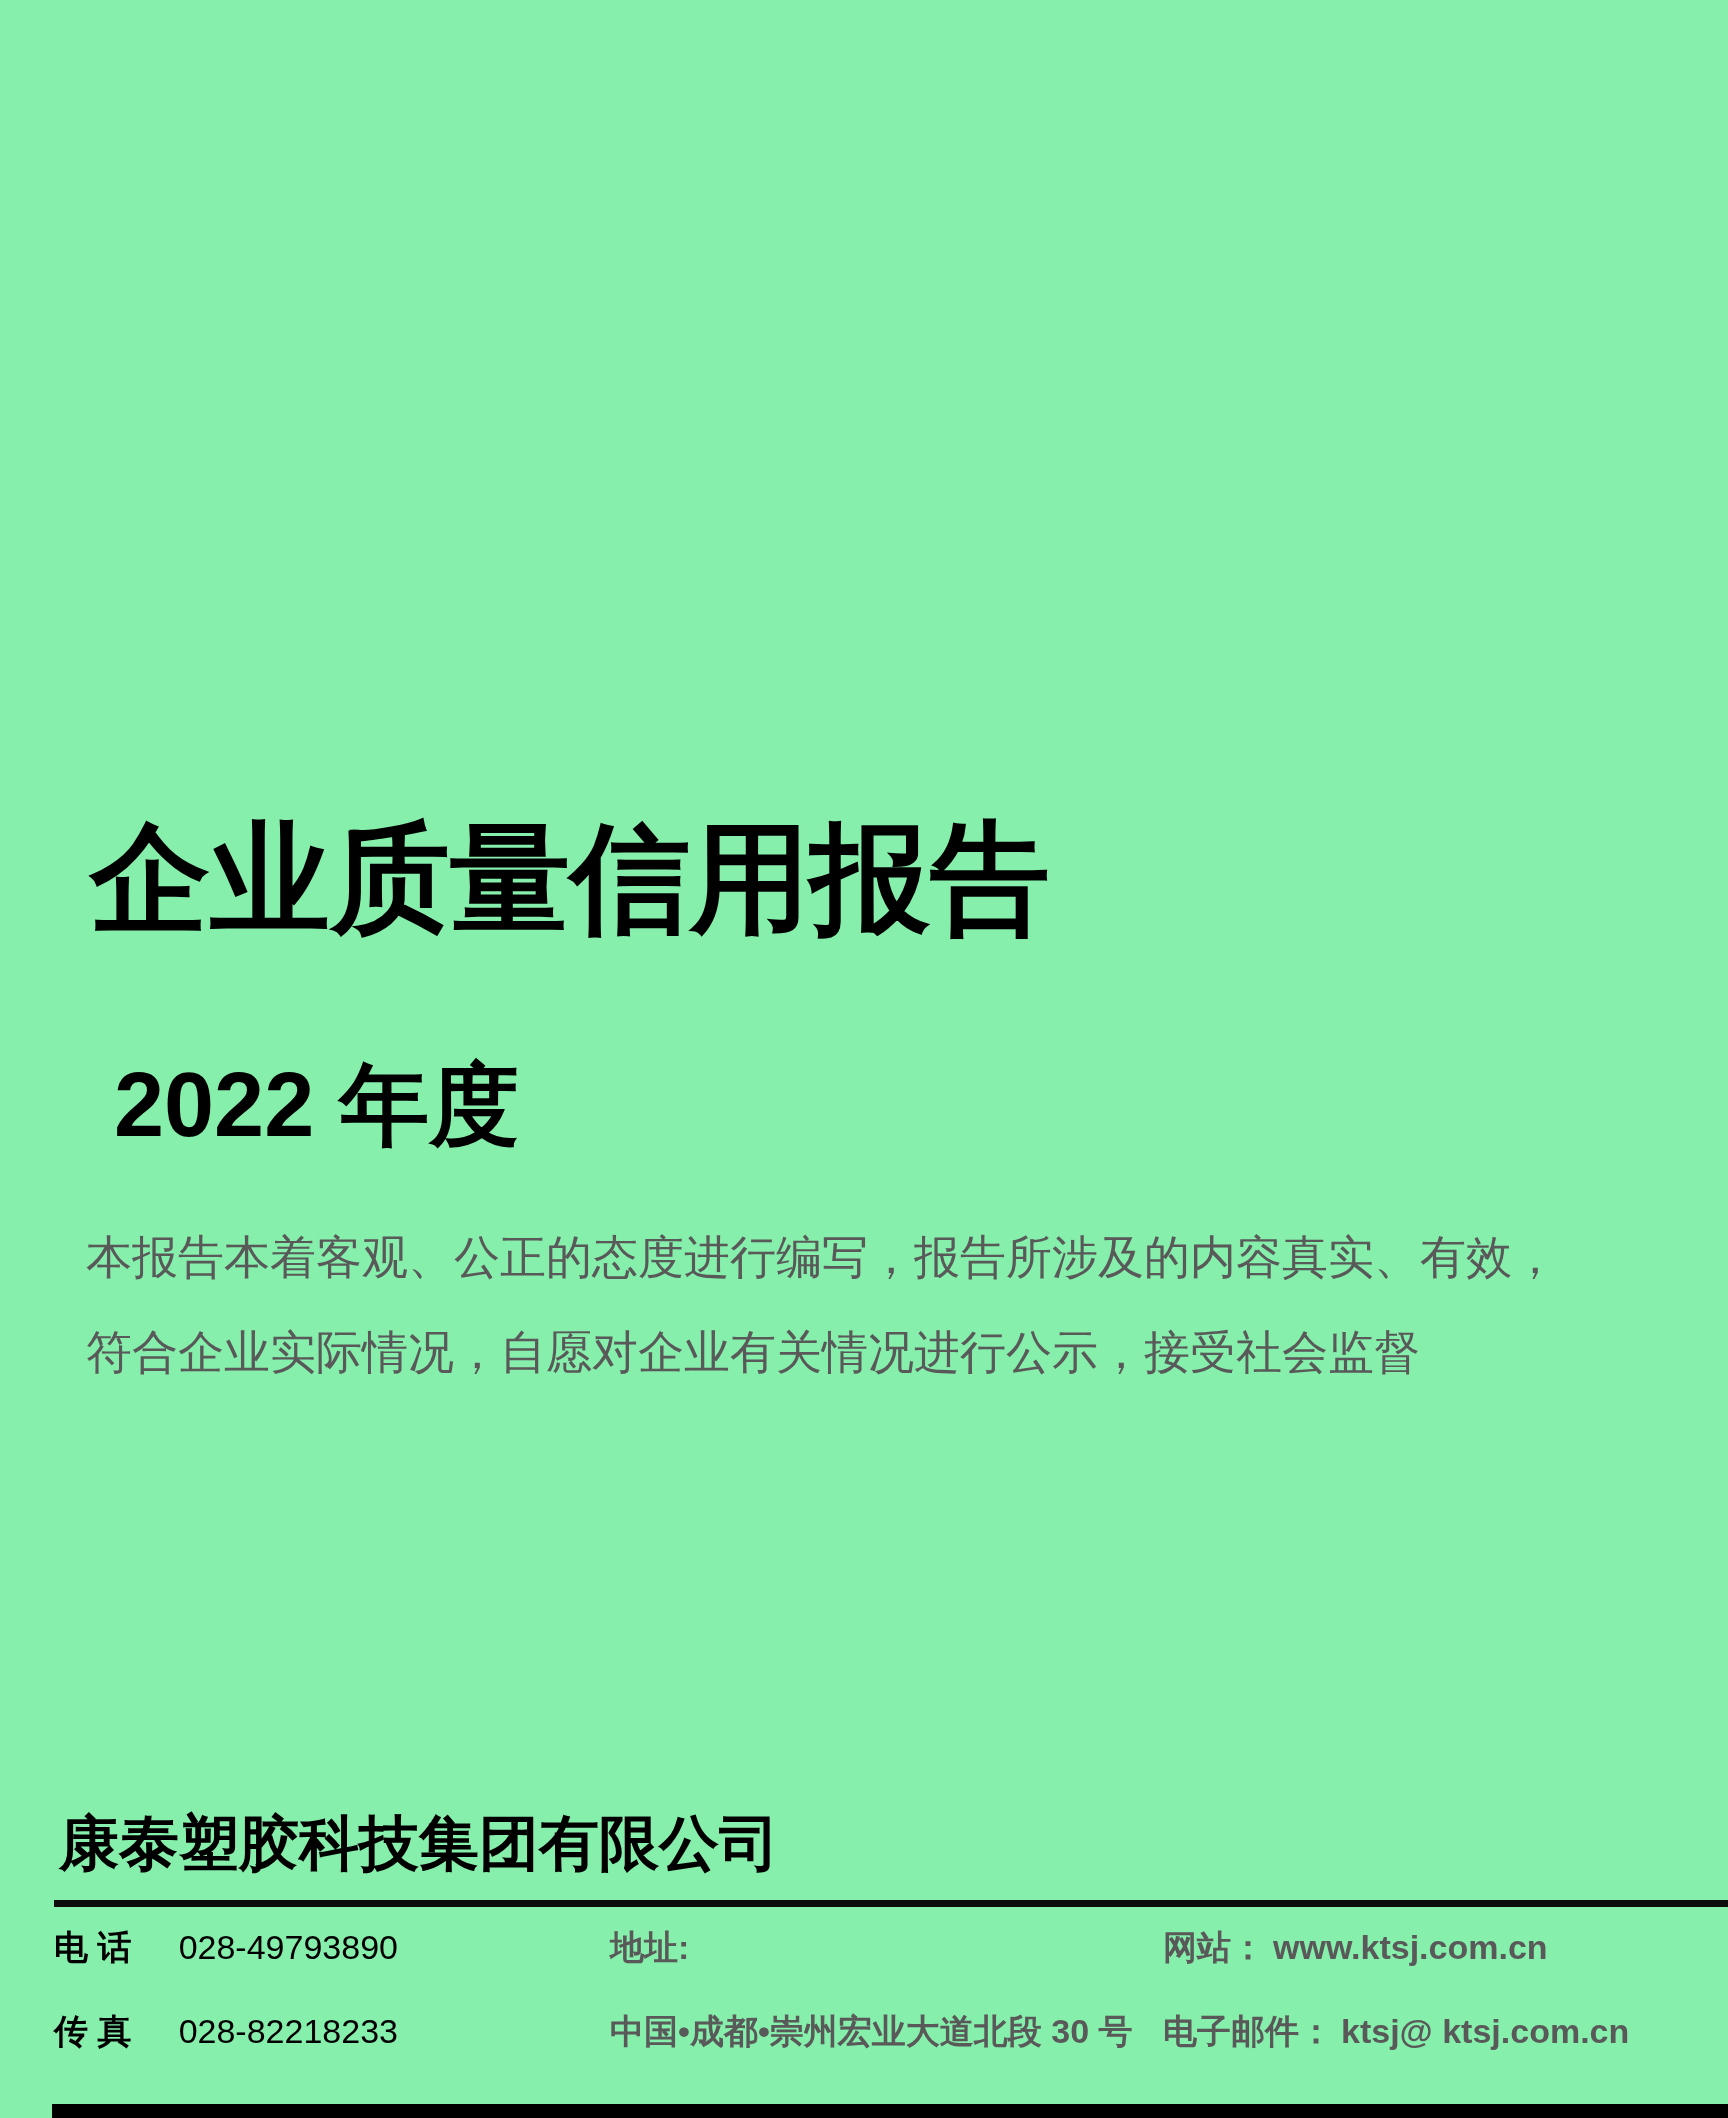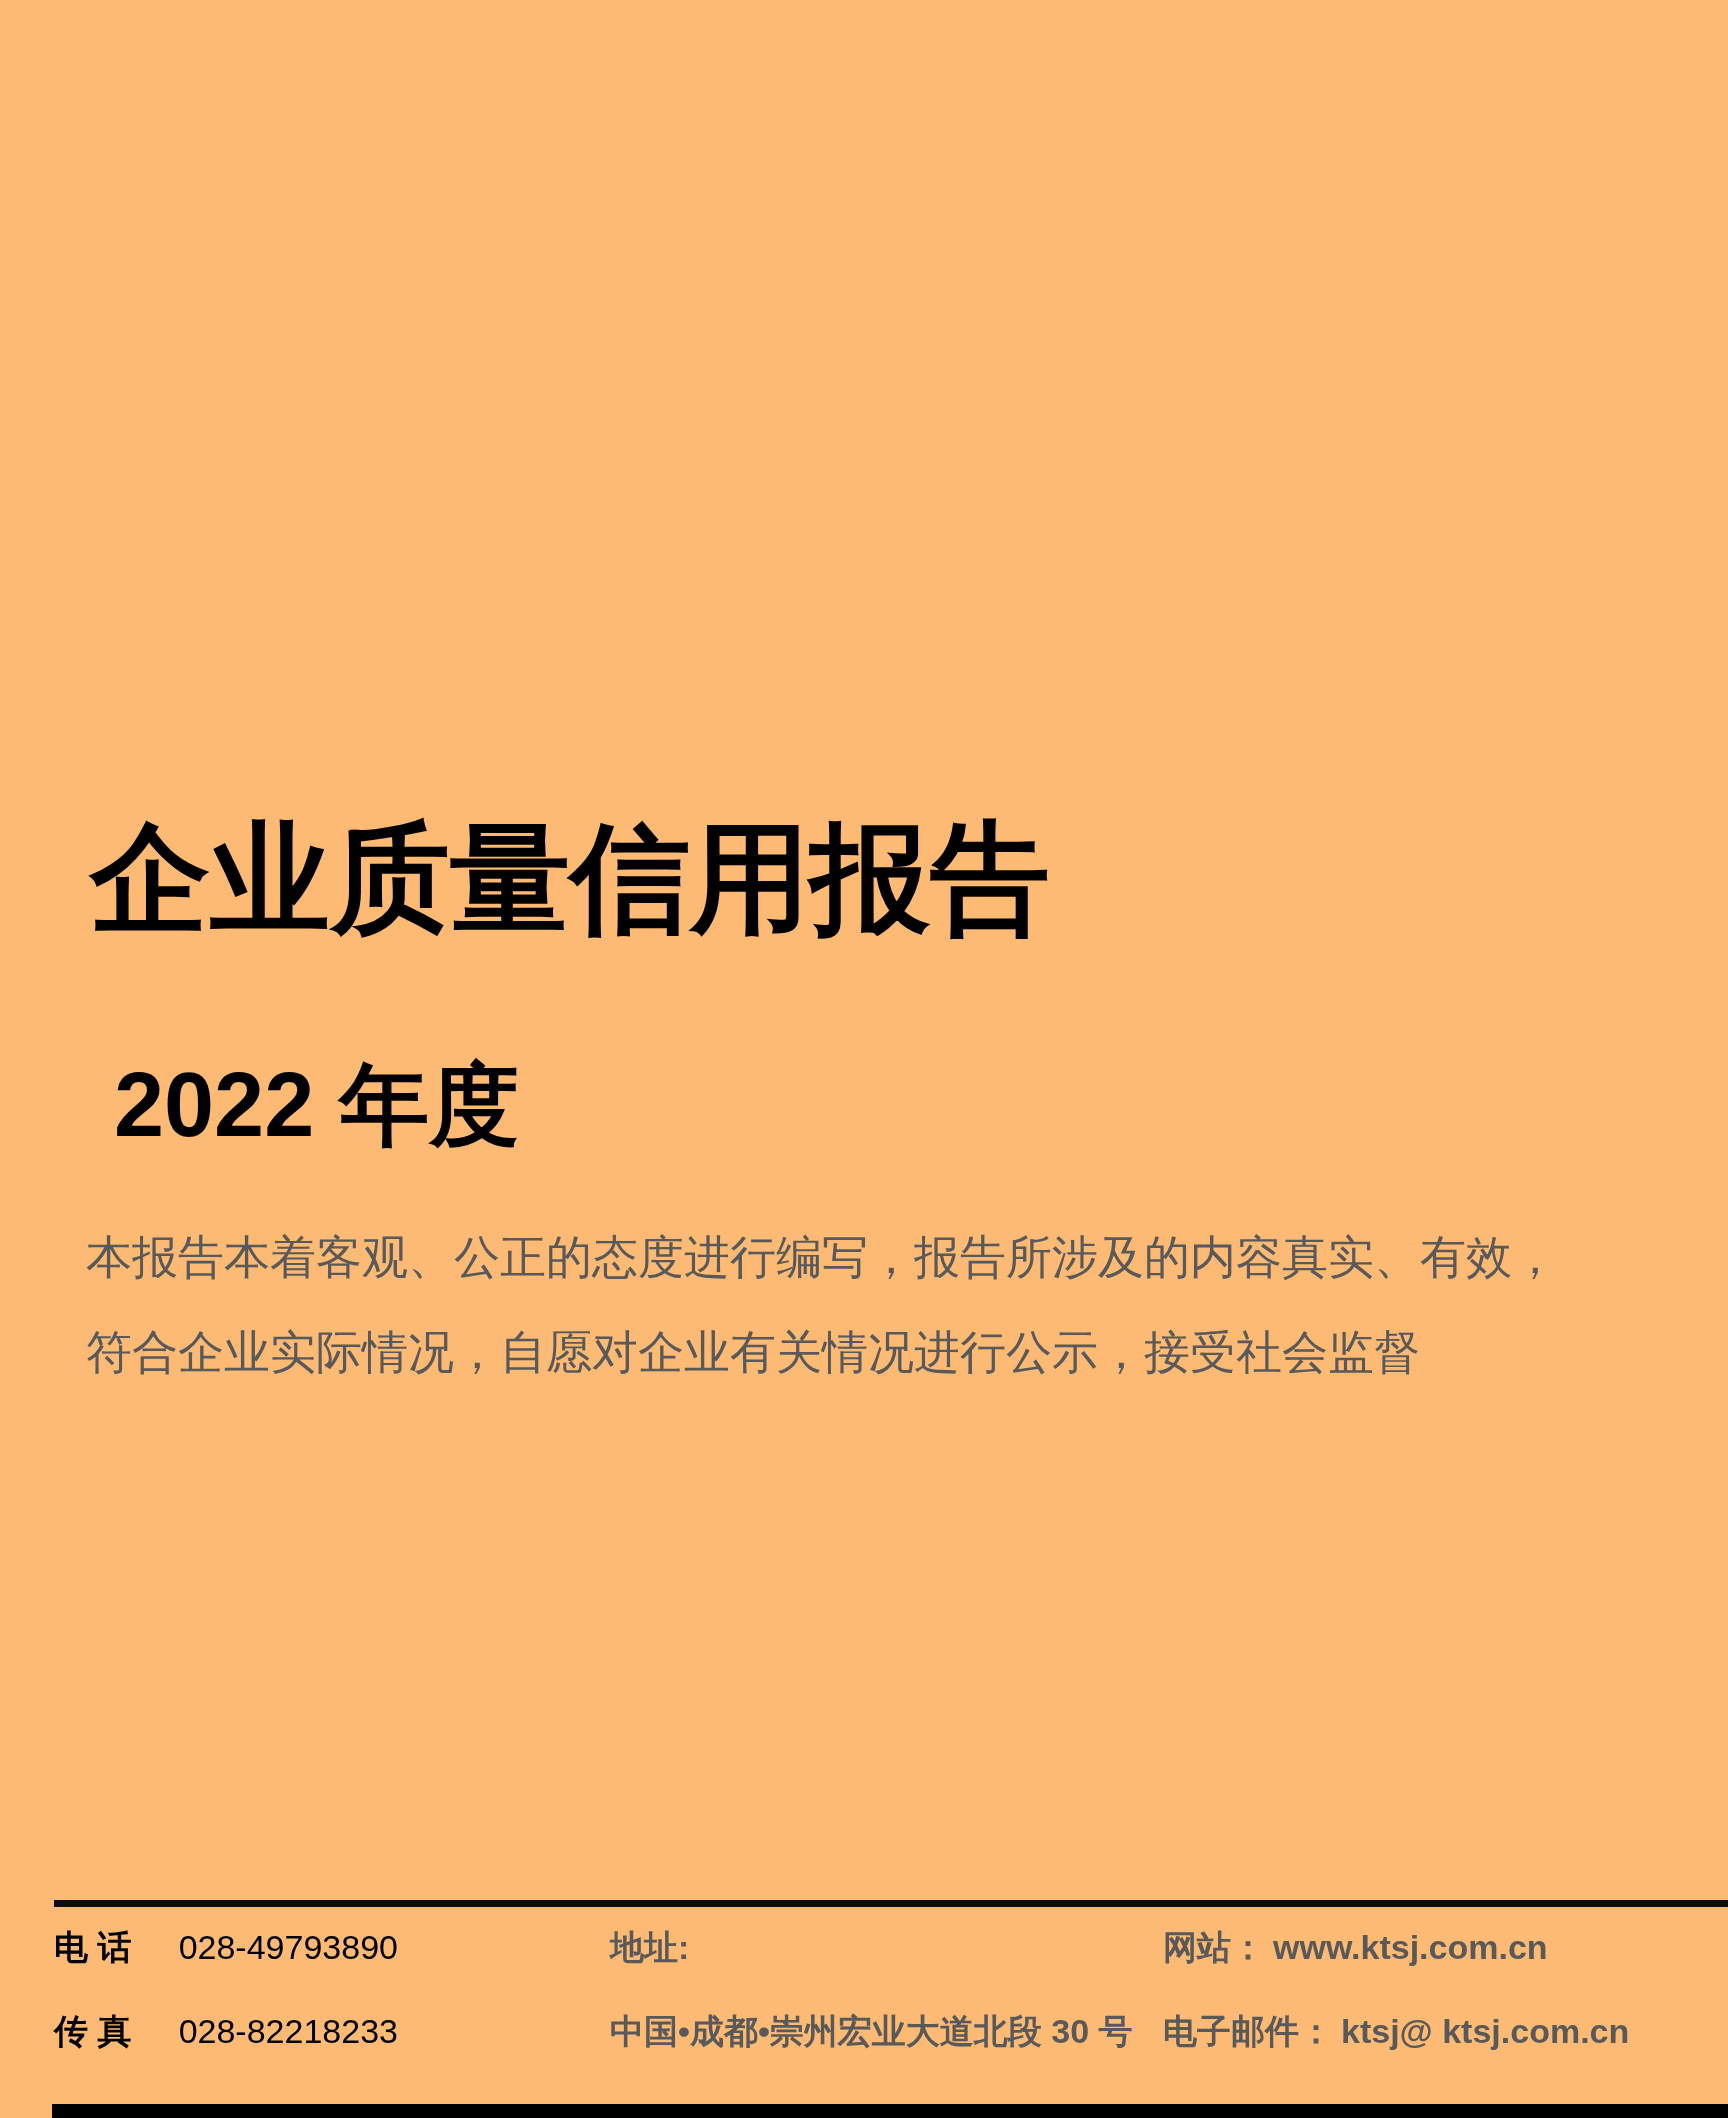--- a/index.html
+++ b/index.html
@@ -4,21 +4,21 @@
 <style>
   html, body {
     margin: 0;
     padding: 0;
     background: #ffffff;
   }
   .page {
     position: relative;
     width: 1729px;
     height: 2119px;
-    background: #fdba74;
+    background: #86efac;
     overflow: hidden;
     font-family: "Liberation Sans", sans-serif;
   }
   .report-title {
     position: absolute;
     left: 90px;
     top: 818px;
     font-size: 120px;
     line-height: 1;
     font-weight: bold;
@@ -100,20 +100,21 @@
 <div class="page">
 
   <div class="report-title">企业质量信用报告</div>
 
   <div class="report-year">2022 年度</div>
 
   <div class="statement-line l2">符合企业实际情况，自愿对企业有关情况进行公示，接受社会监督</div>
 
   <div class="statement-line l1">本报告本着客观、公正的态度进行编写，报告所涉及的内容真实、有效，</div>
 
+  <div class="company-name">康泰塑胶科技集团有限公司</div>
 
   <div class="divider-rule"></div>
 
   <div class="contact-cell col-1 row-1 black-text">
     <span class="lbl">电 话</span>
     <span class="val">028-49793890</span>
   </div>
 
   <div class="contact-cell col-1 row-2 black-text">
     <span class="lbl">传 真</span>

